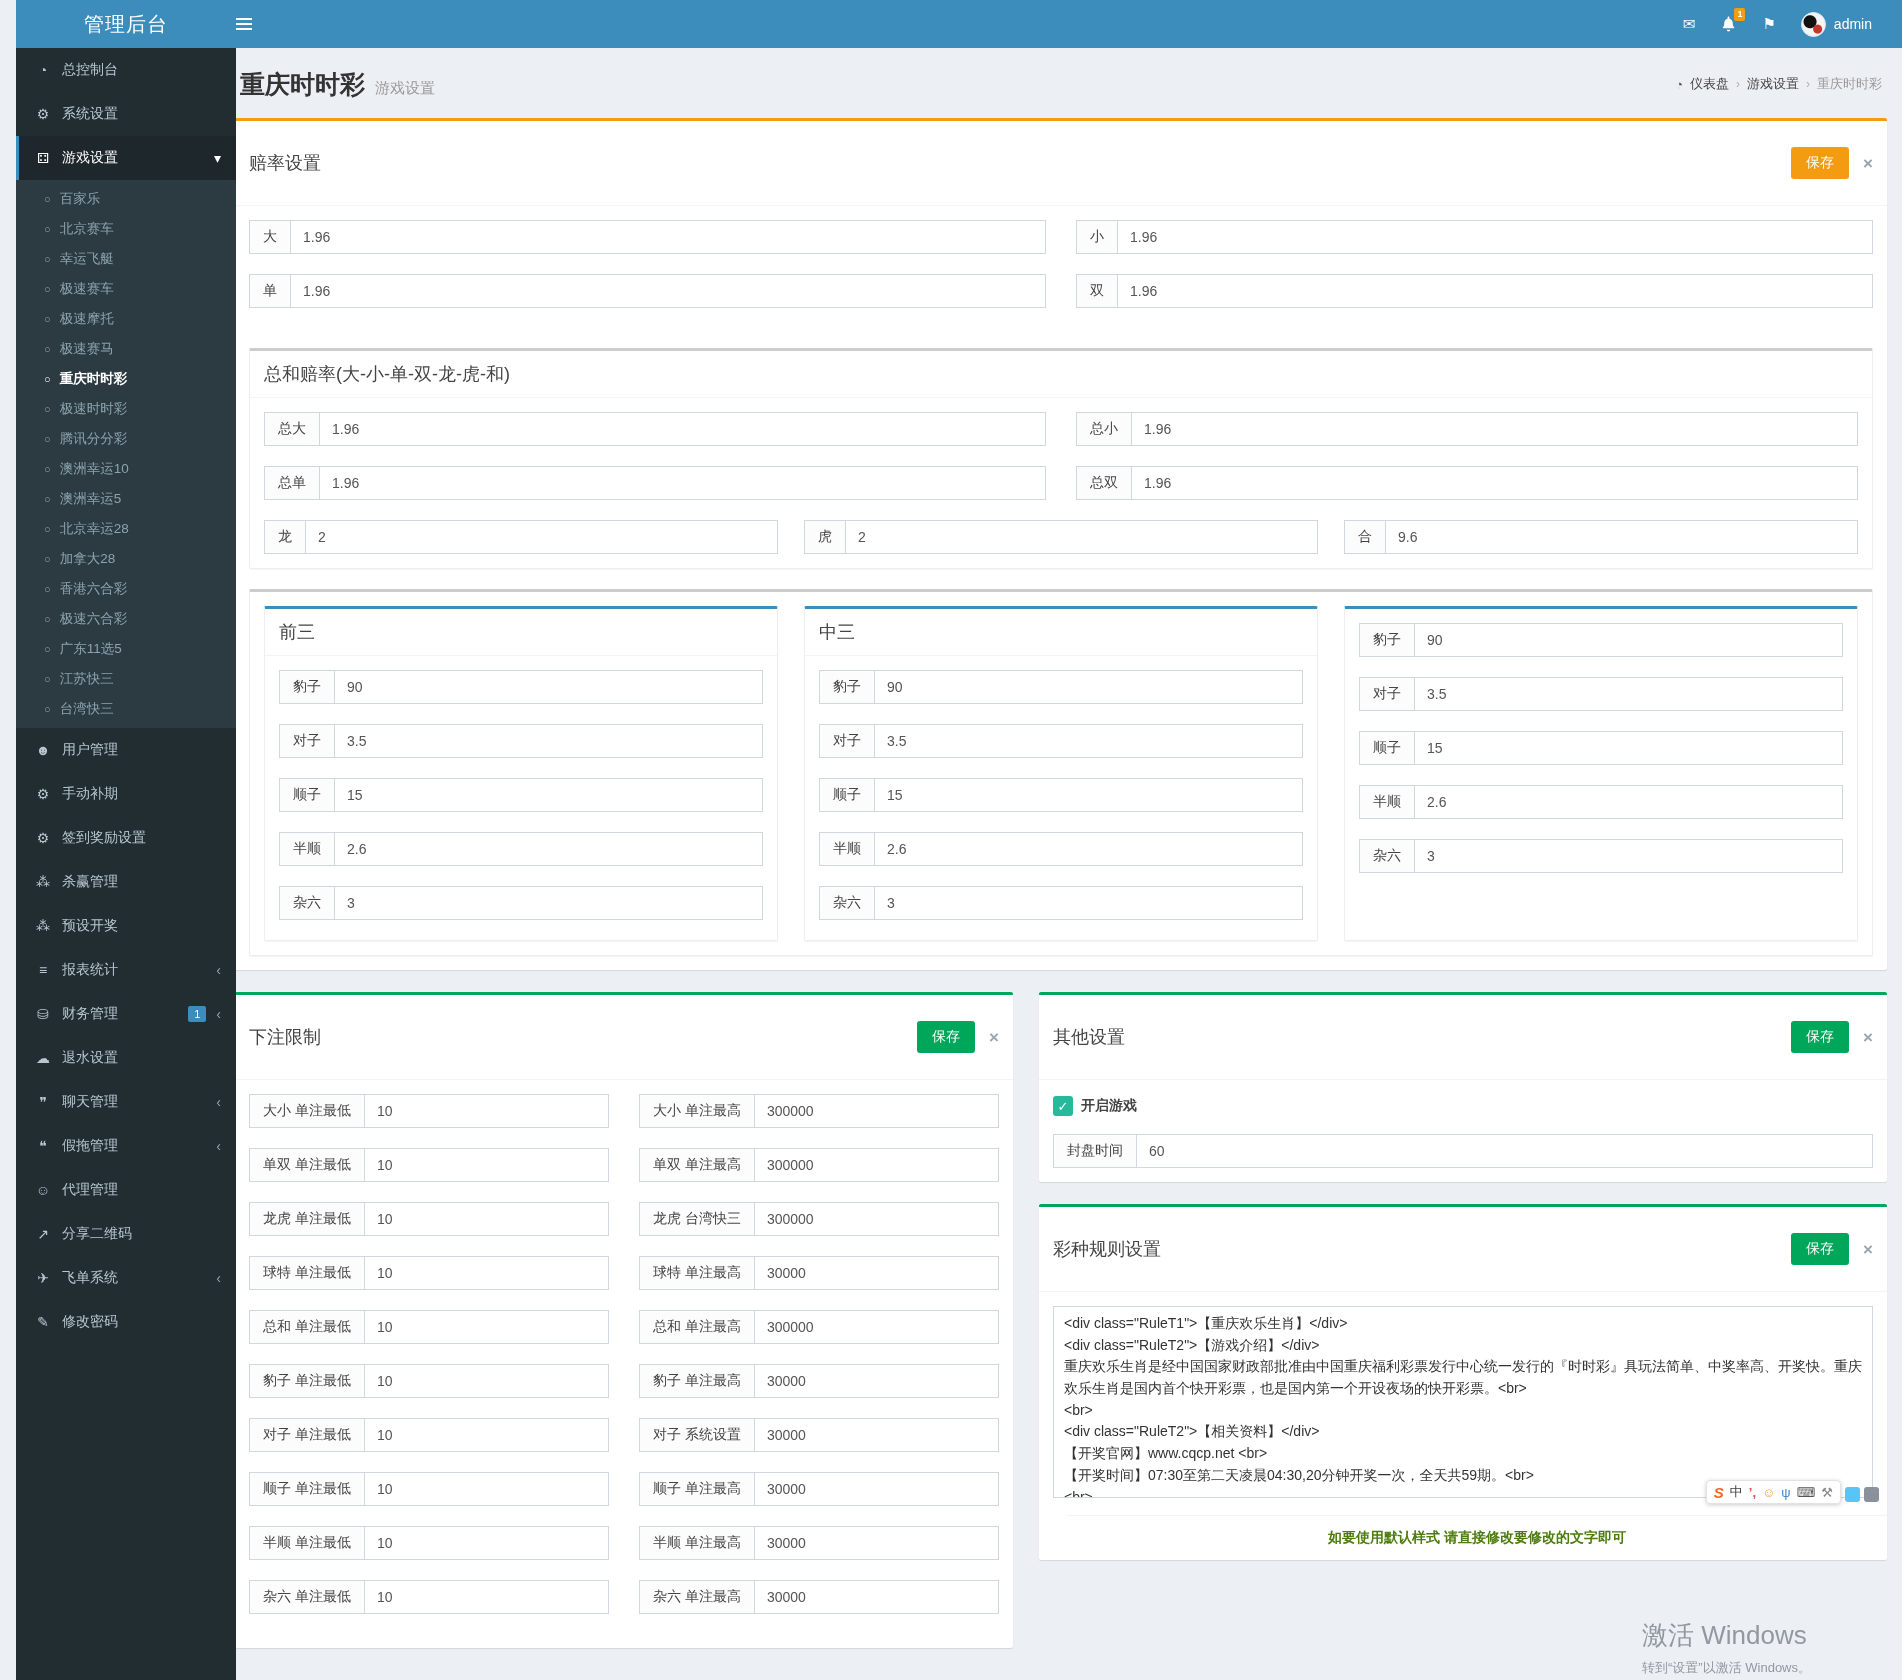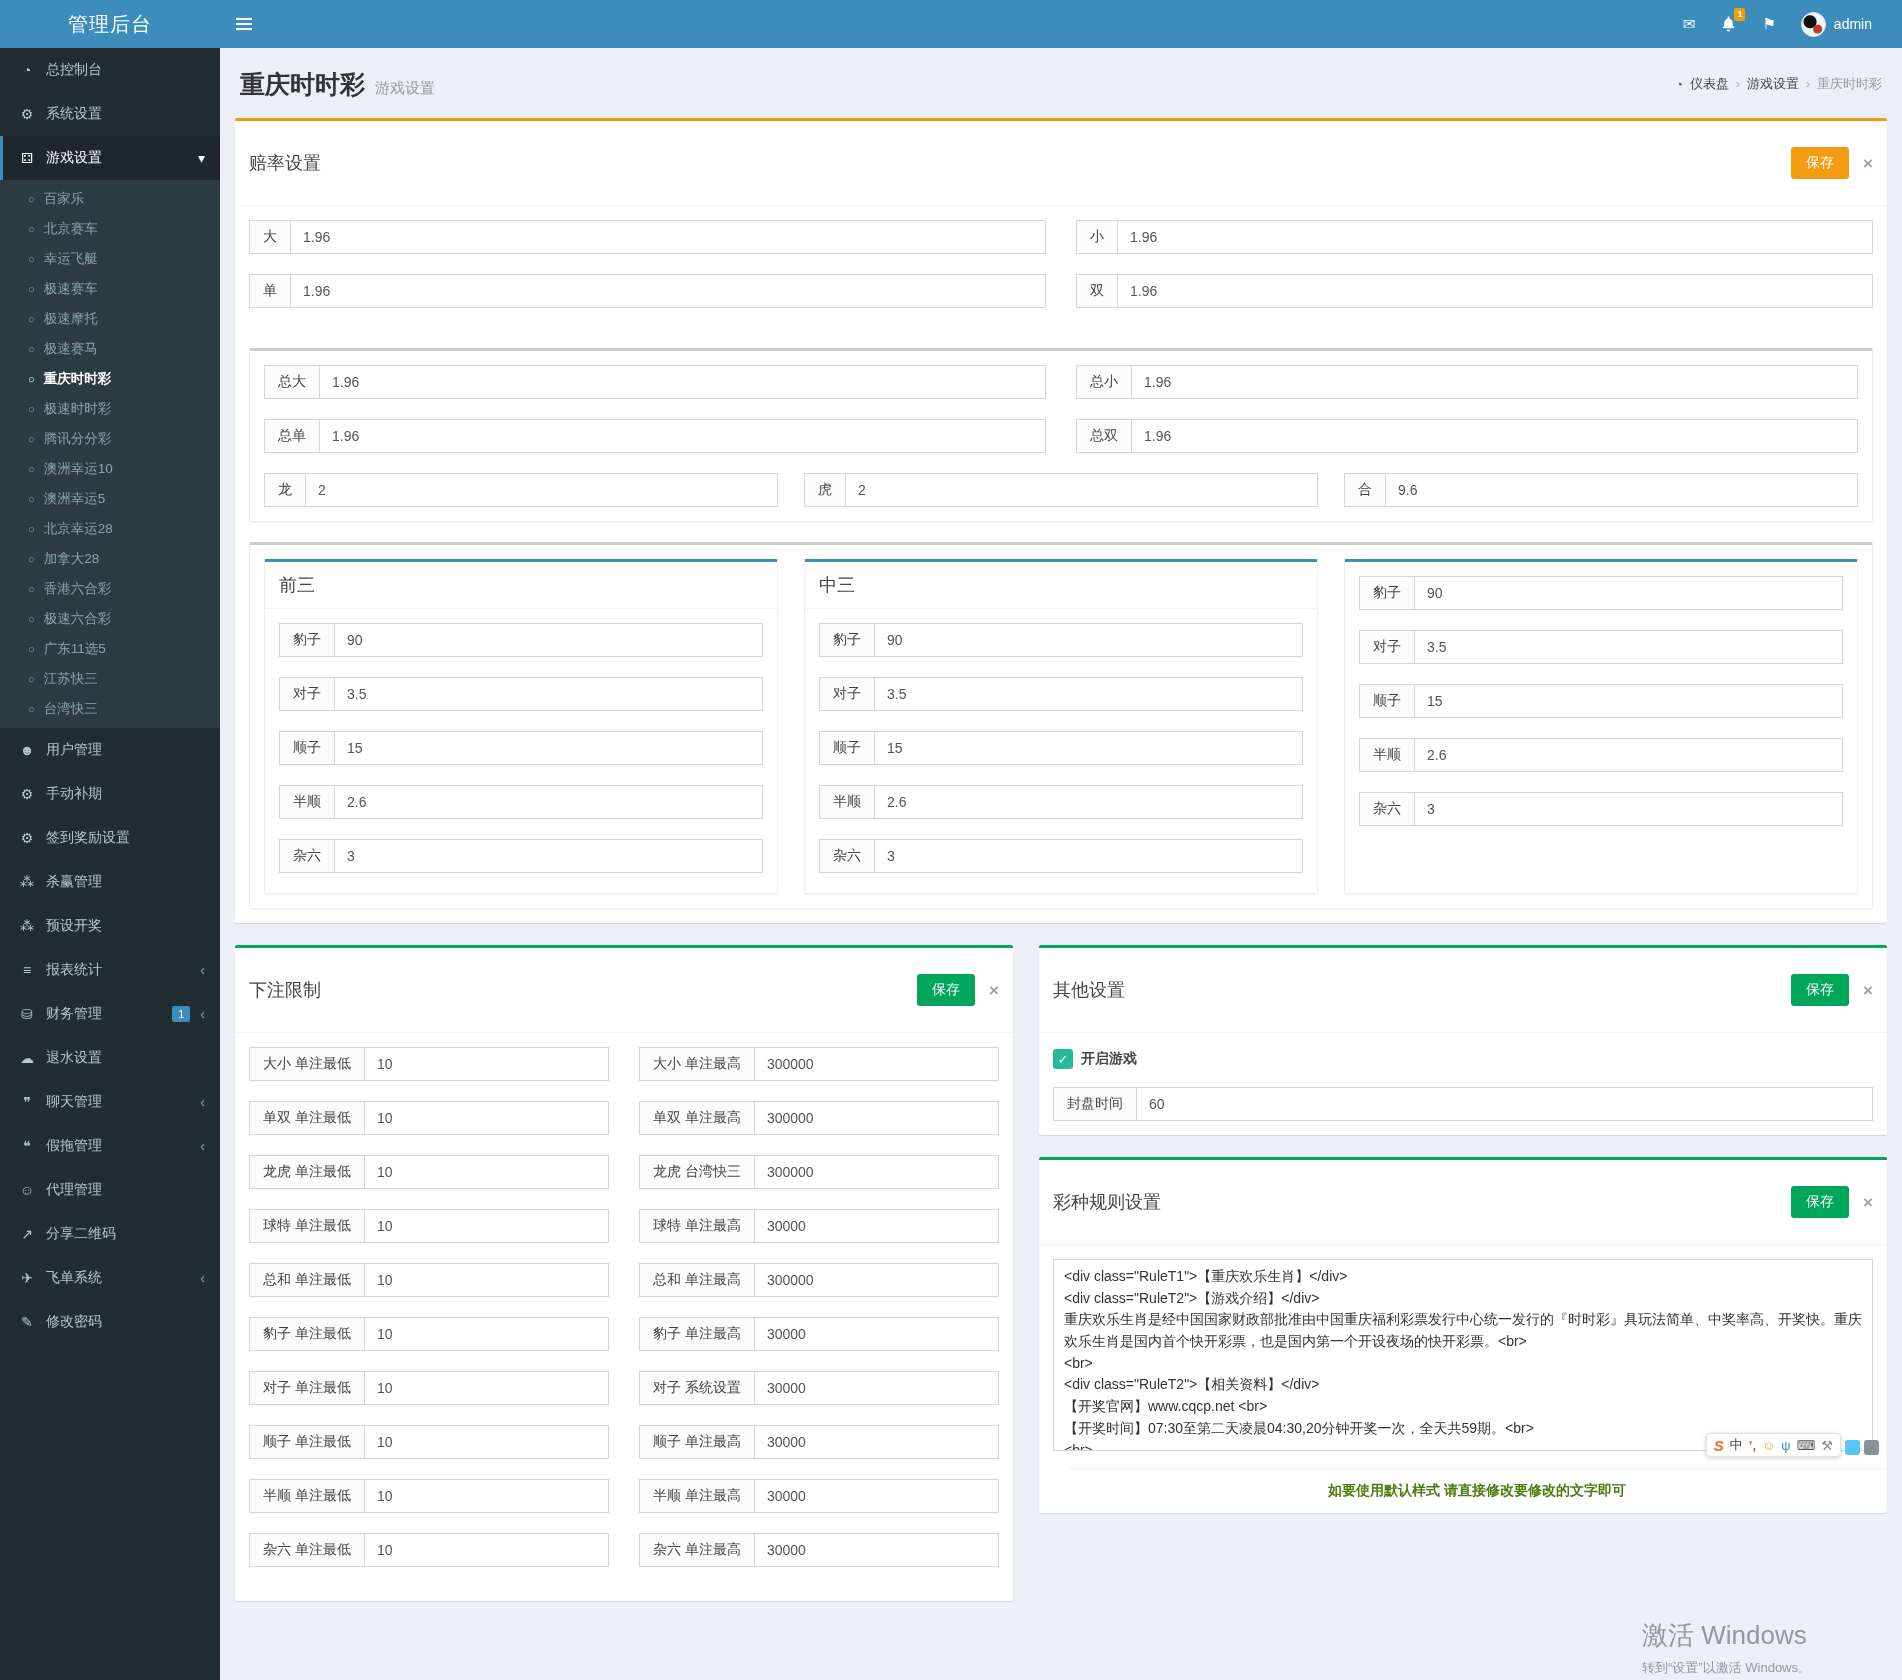--- a/index.html
+++ b/index.html
@@ -4,21 +4,21 @@
 <style>
   * { box-sizing: border-box; }
   html,body { margin:0; padding:0; }
   body {
     width:1902px; height:1680px; overflow:hidden; position:relative;
     background:#ecf0f5;
     font-family:"Liberation Sans","DejaVu Sans",sans-serif;
     font-size:14px; color:#333;
   }
   
-  .sidebar { position:absolute; left:0; top:0; bottom:0; width:220px; background:#222d32; z-index:5; }
+  .sidebar { position:absolute; left:16px; top:0; bottom:0; width:220px; background:#222d32; z-index:5; }
   .brand { height:48px; background:#3c8dbc; color:#fff; font-size:20px; display:flex; align-items:center; justify-content:center; letter-spacing:1px; }
   .menu { list-style:none; margin:0; padding:0; }
   .mi { display:flex; align-items:center; gap:10px; padding:0 15px; height:44px; color:#b8c7ce; cursor:pointer; border-left:3px solid transparent; }
   .mi.active { background:#1e282c; color:#fff; border-left-color:#3c8dbc; }
   .mi .mi-icon { width:18px; text-align:center; font-size:14px; flex:none; }
   .mi .mi-label { flex:1; white-space:nowrap; overflow:hidden; }
   .mi .mi-chevron { font-size:14px; color:#8aa4af; }
   .mi.active .mi-chevron { color:#fff; }
   .mi .mi-badge { background:#3c8dbc; color:#fff; font-size:11px; padding:2px 6px; border-radius:2px; }
   .submenu { list-style:none; margin:0; padding:4px 0; background:#2c3b41; }
@@ -327,20 +327,23 @@
               <span class="addon">单</span>
               <input type="text" value="1.96" style="">
             </div>
             <div class="igroup frow">
               <span class="addon">双</span>
               <input type="text" value="1.96" style="">
             </div>
           </div>
 
         <section class="inner-box box-info">
+          <div class="box-header">
+            <h3 class="box-title">总和赔率(大-小-单-双-龙-虎-和)</h3>
+          </div>
           <div class="box-body">
             <div class="grid-2" id="sum-grid">
                 <div class="igroup frow">
                   <span class="addon">总大</span>
                   <input type="text" value="1.96" style="">
                 </div>
                 <div class="igroup frow">
                   <span class="addon">总小</span>
                   <input type="text" value="1.96" style="">
                 </div>

